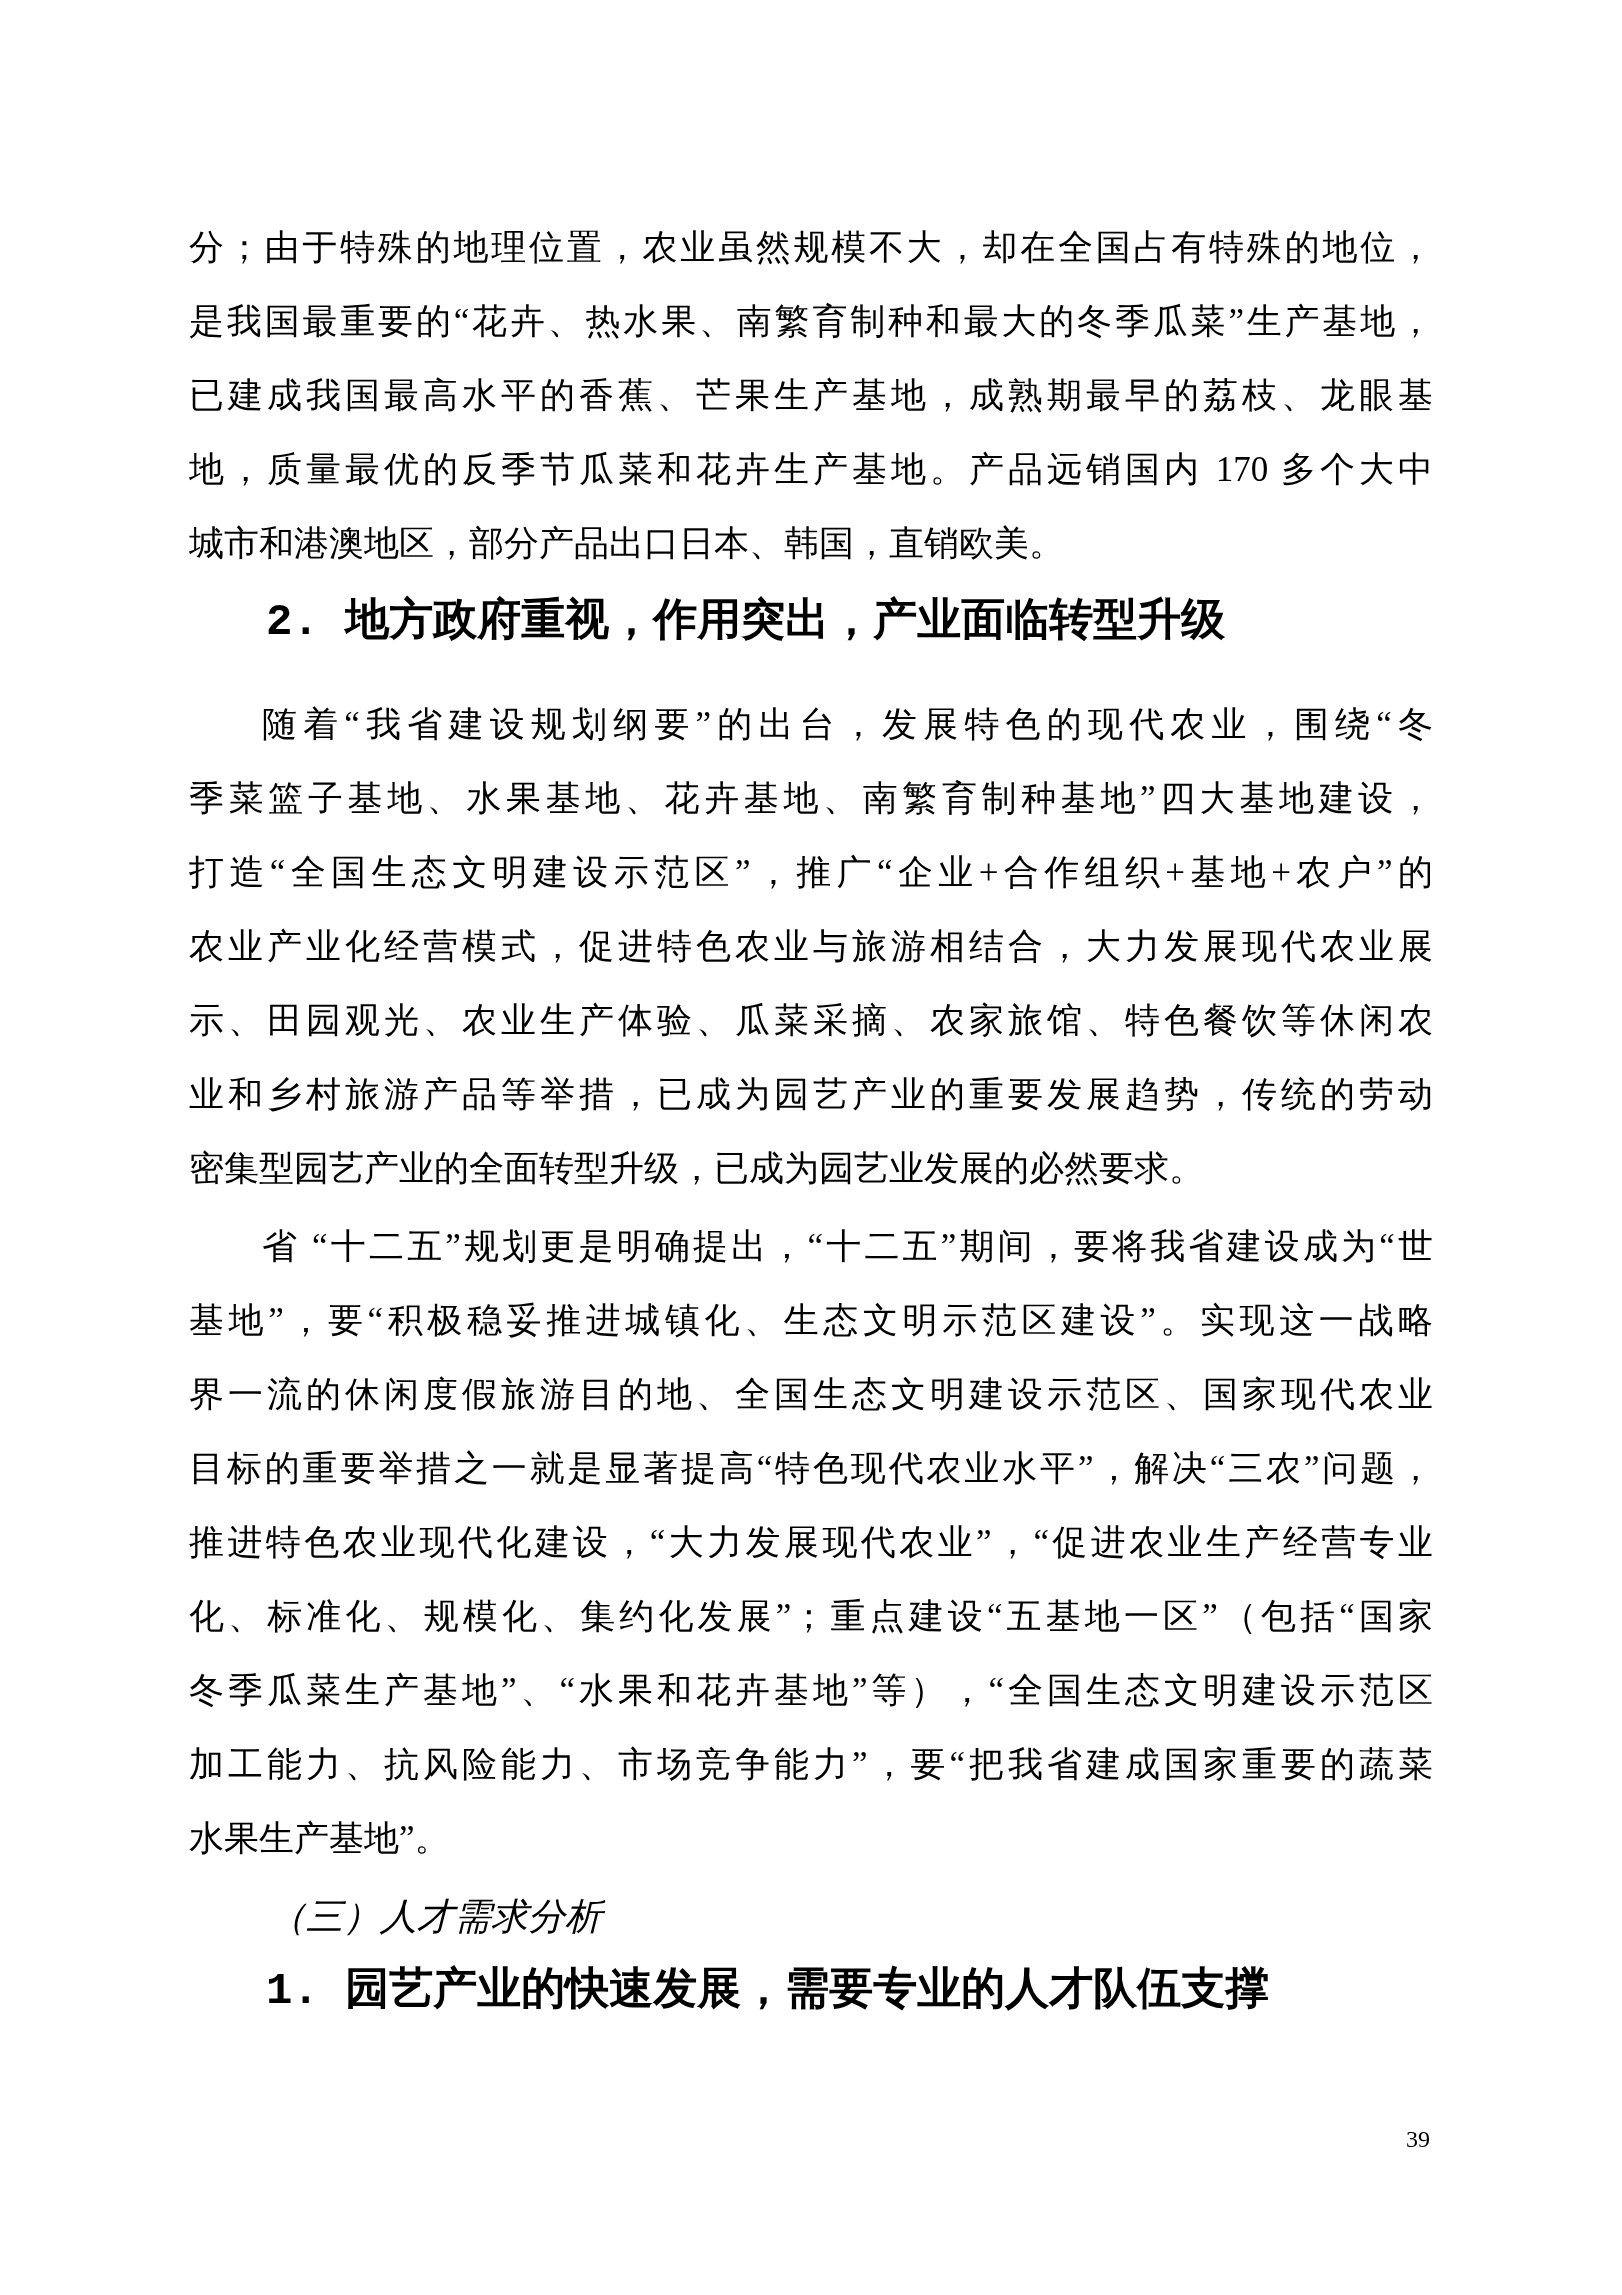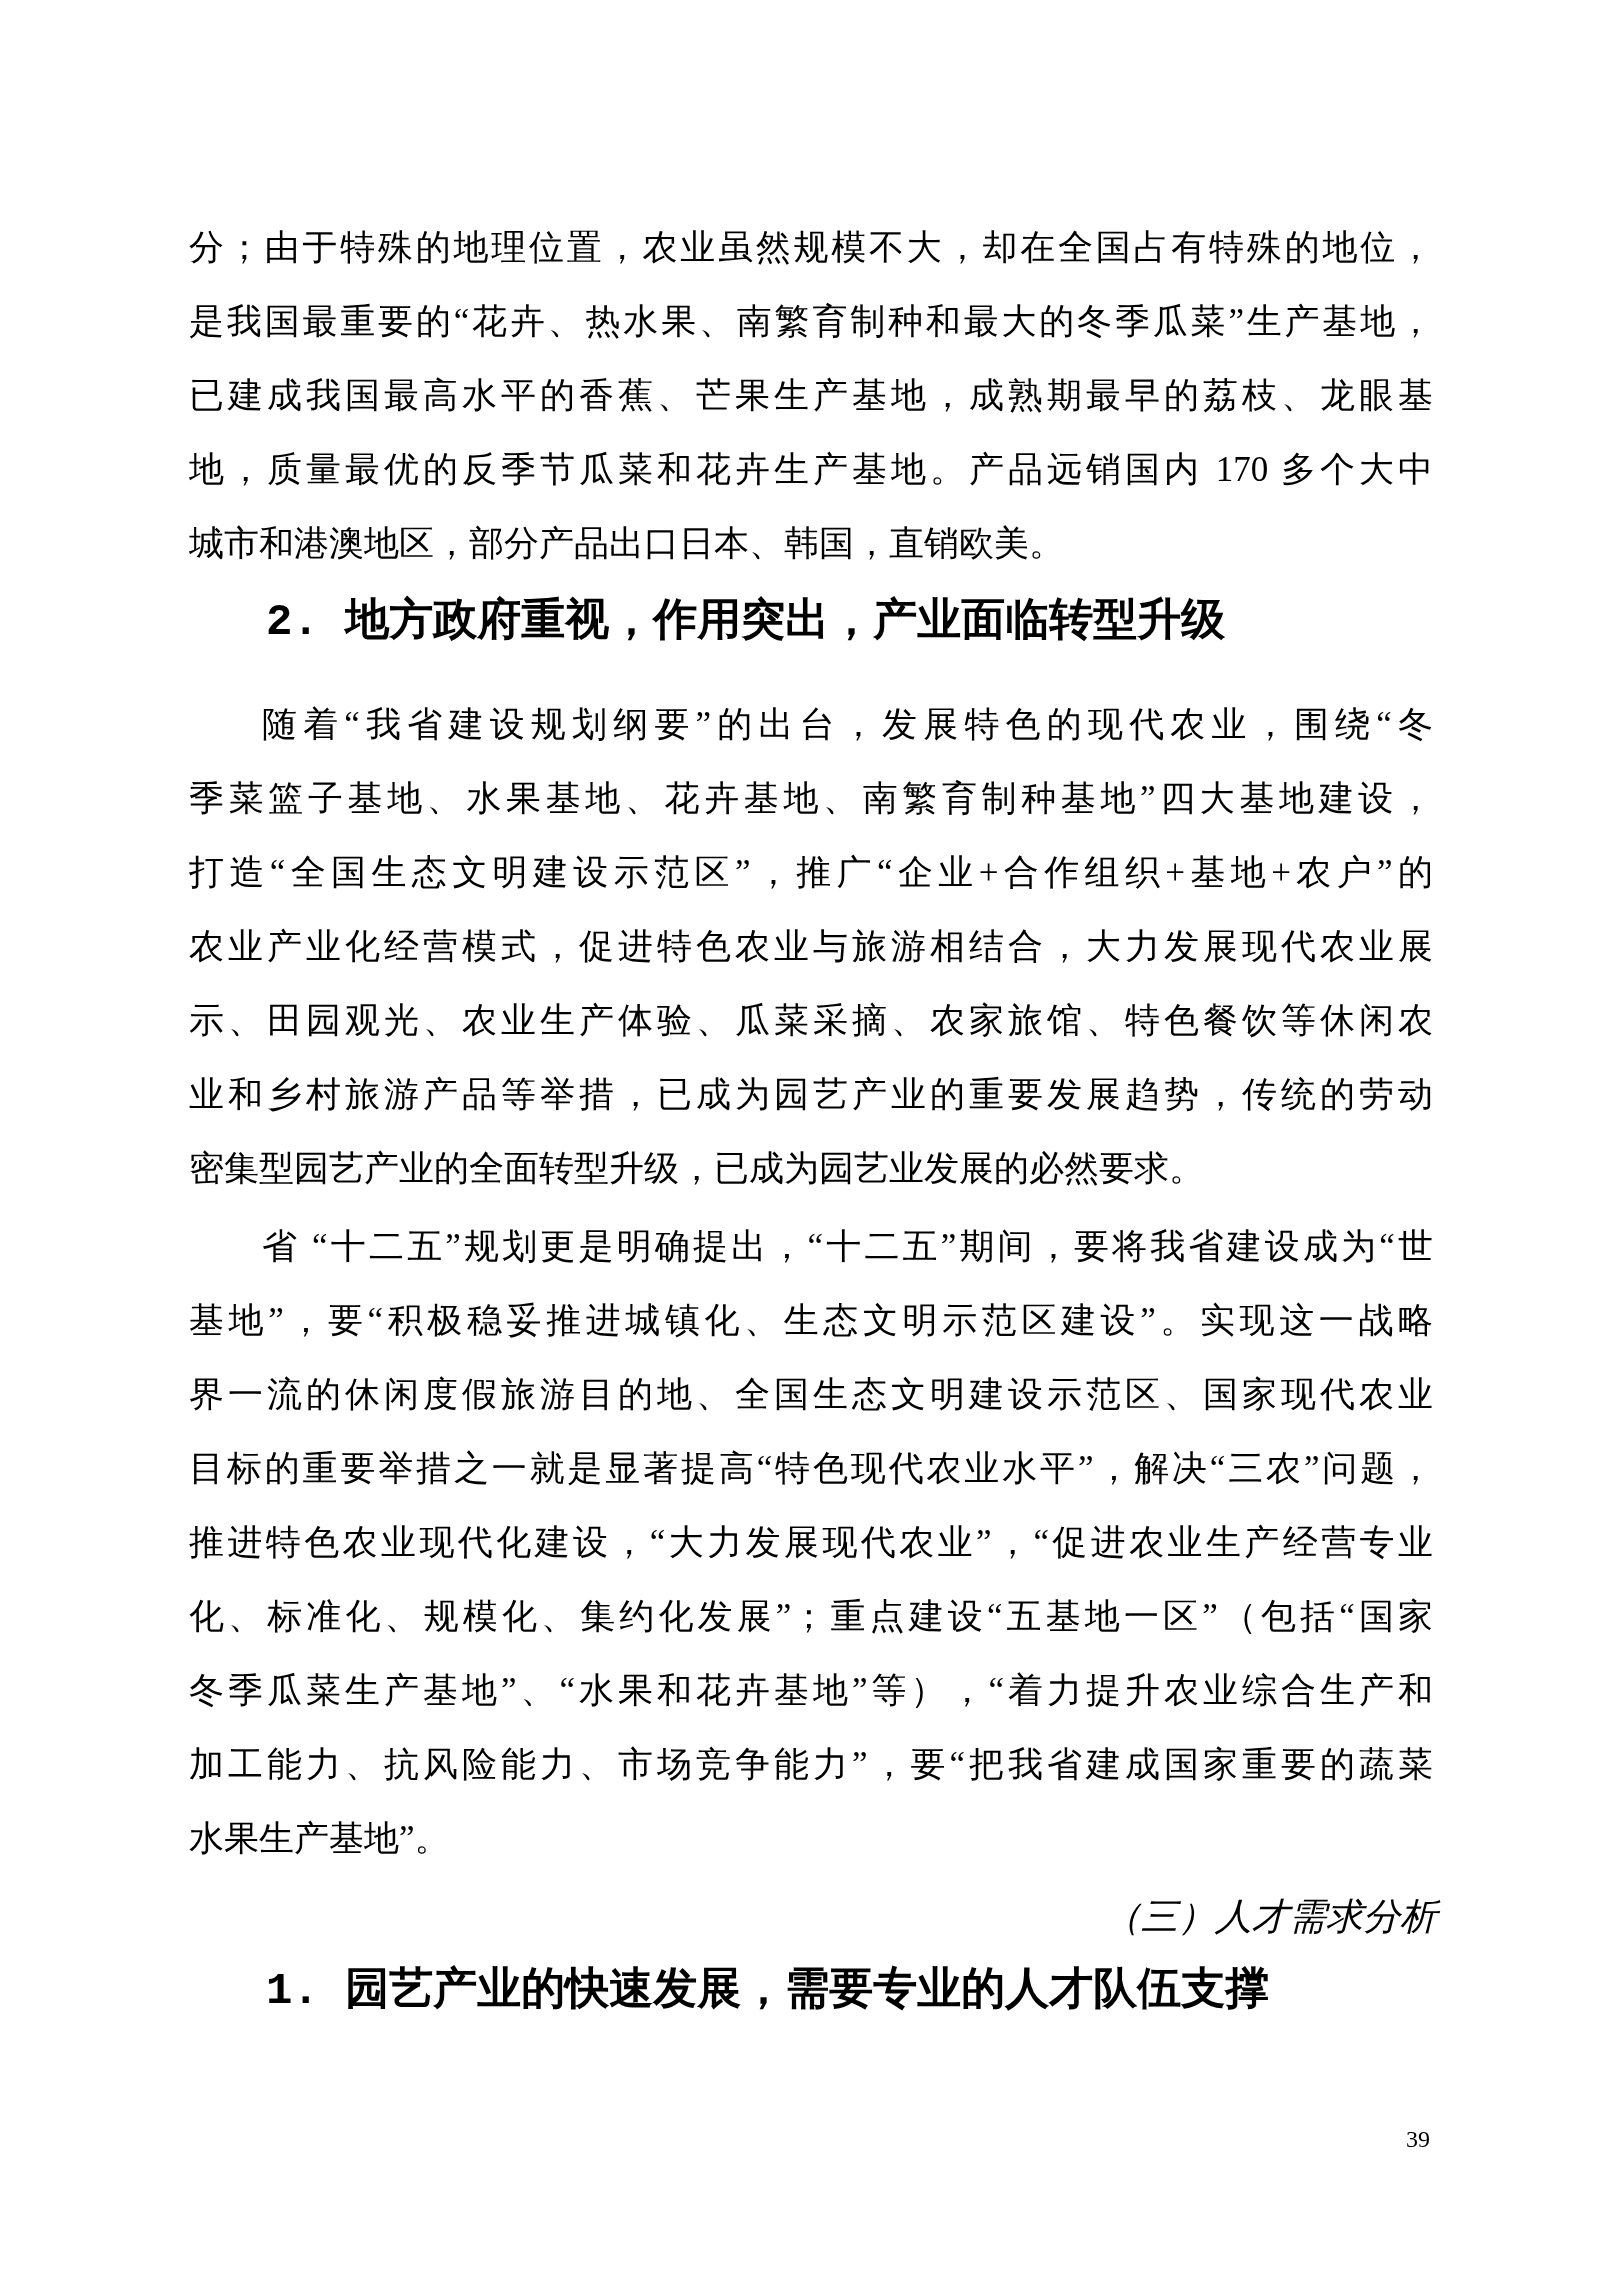--- a/index.html
+++ b/index.html
@@ -40,21 +40,20 @@
     margin: 0;
   }
   .h-num.after-gap { margin-bottom: 29.4px; }
   .h-kai {
     font-family: "Liberation Serif", "DejaVu Serif", serif;
     font-style: italic;
     font-size: 37px;
     line-height: 74px;
     padding-left: 84px;
     margin: 0;
-    text-align: right;
   }
   .pagenum {
     position: absolute;
     right: 193px;
     top: 2125px;
     font-size: 24px;
     line-height: 29px;
   }
 </style>
 </head>
@@ -83,21 +82,21 @@
       <div class="line last">密集型园艺产业的全面转型升级，已成为园艺业发展的必然要求。</div>
     </div>
 
     <div class="p">
       <div class="line indent">省 “十二五”规划更是明确提出，“十二五”期间，要将我省建设成为“世</div>
       <div class="line">基地”，要“积极稳妥推进城镇化、生态文明示范区建设”。实现这一战略</div>
       <div class="line">界一流的休闲度假旅游目的地、全国生态文明建设示范区、国家现代农业</div>
       <div class="line">目标的重要举措之一就是显著提高“特色现代农业水平”，解决“三农”问题，</div>
       <div class="line">推进特色农业现代化建设，“大力发展现代农业”，“促进农业生产经营专业</div>
       <div class="line">化、标准化、规模化、集约化发展”；重点建设“五基地一区”（包括“国家</div>
-      <div class="line">冬季瓜菜生产基地”、“水果和花卉基地”等），“着力提升农业综合生产和</div>
+      <div class="line">冬季瓜菜生产基地”、“水果和花卉基地”等），“全国生态文明建设示范区</div>
       <div class="line">加工能力、抗风险能力、市场竞争能力”，要“把我省建成国家重要的蔬菜</div>
       <div class="line last">水果生产基地”。</div>
     </div>
 
     <div class="h-kai">（三）人才需求分析</div>
 
     <div class="h-num">1. 园艺产业的快速发展，需要专业的人才队伍支撑</div>
 
   </div>
 

